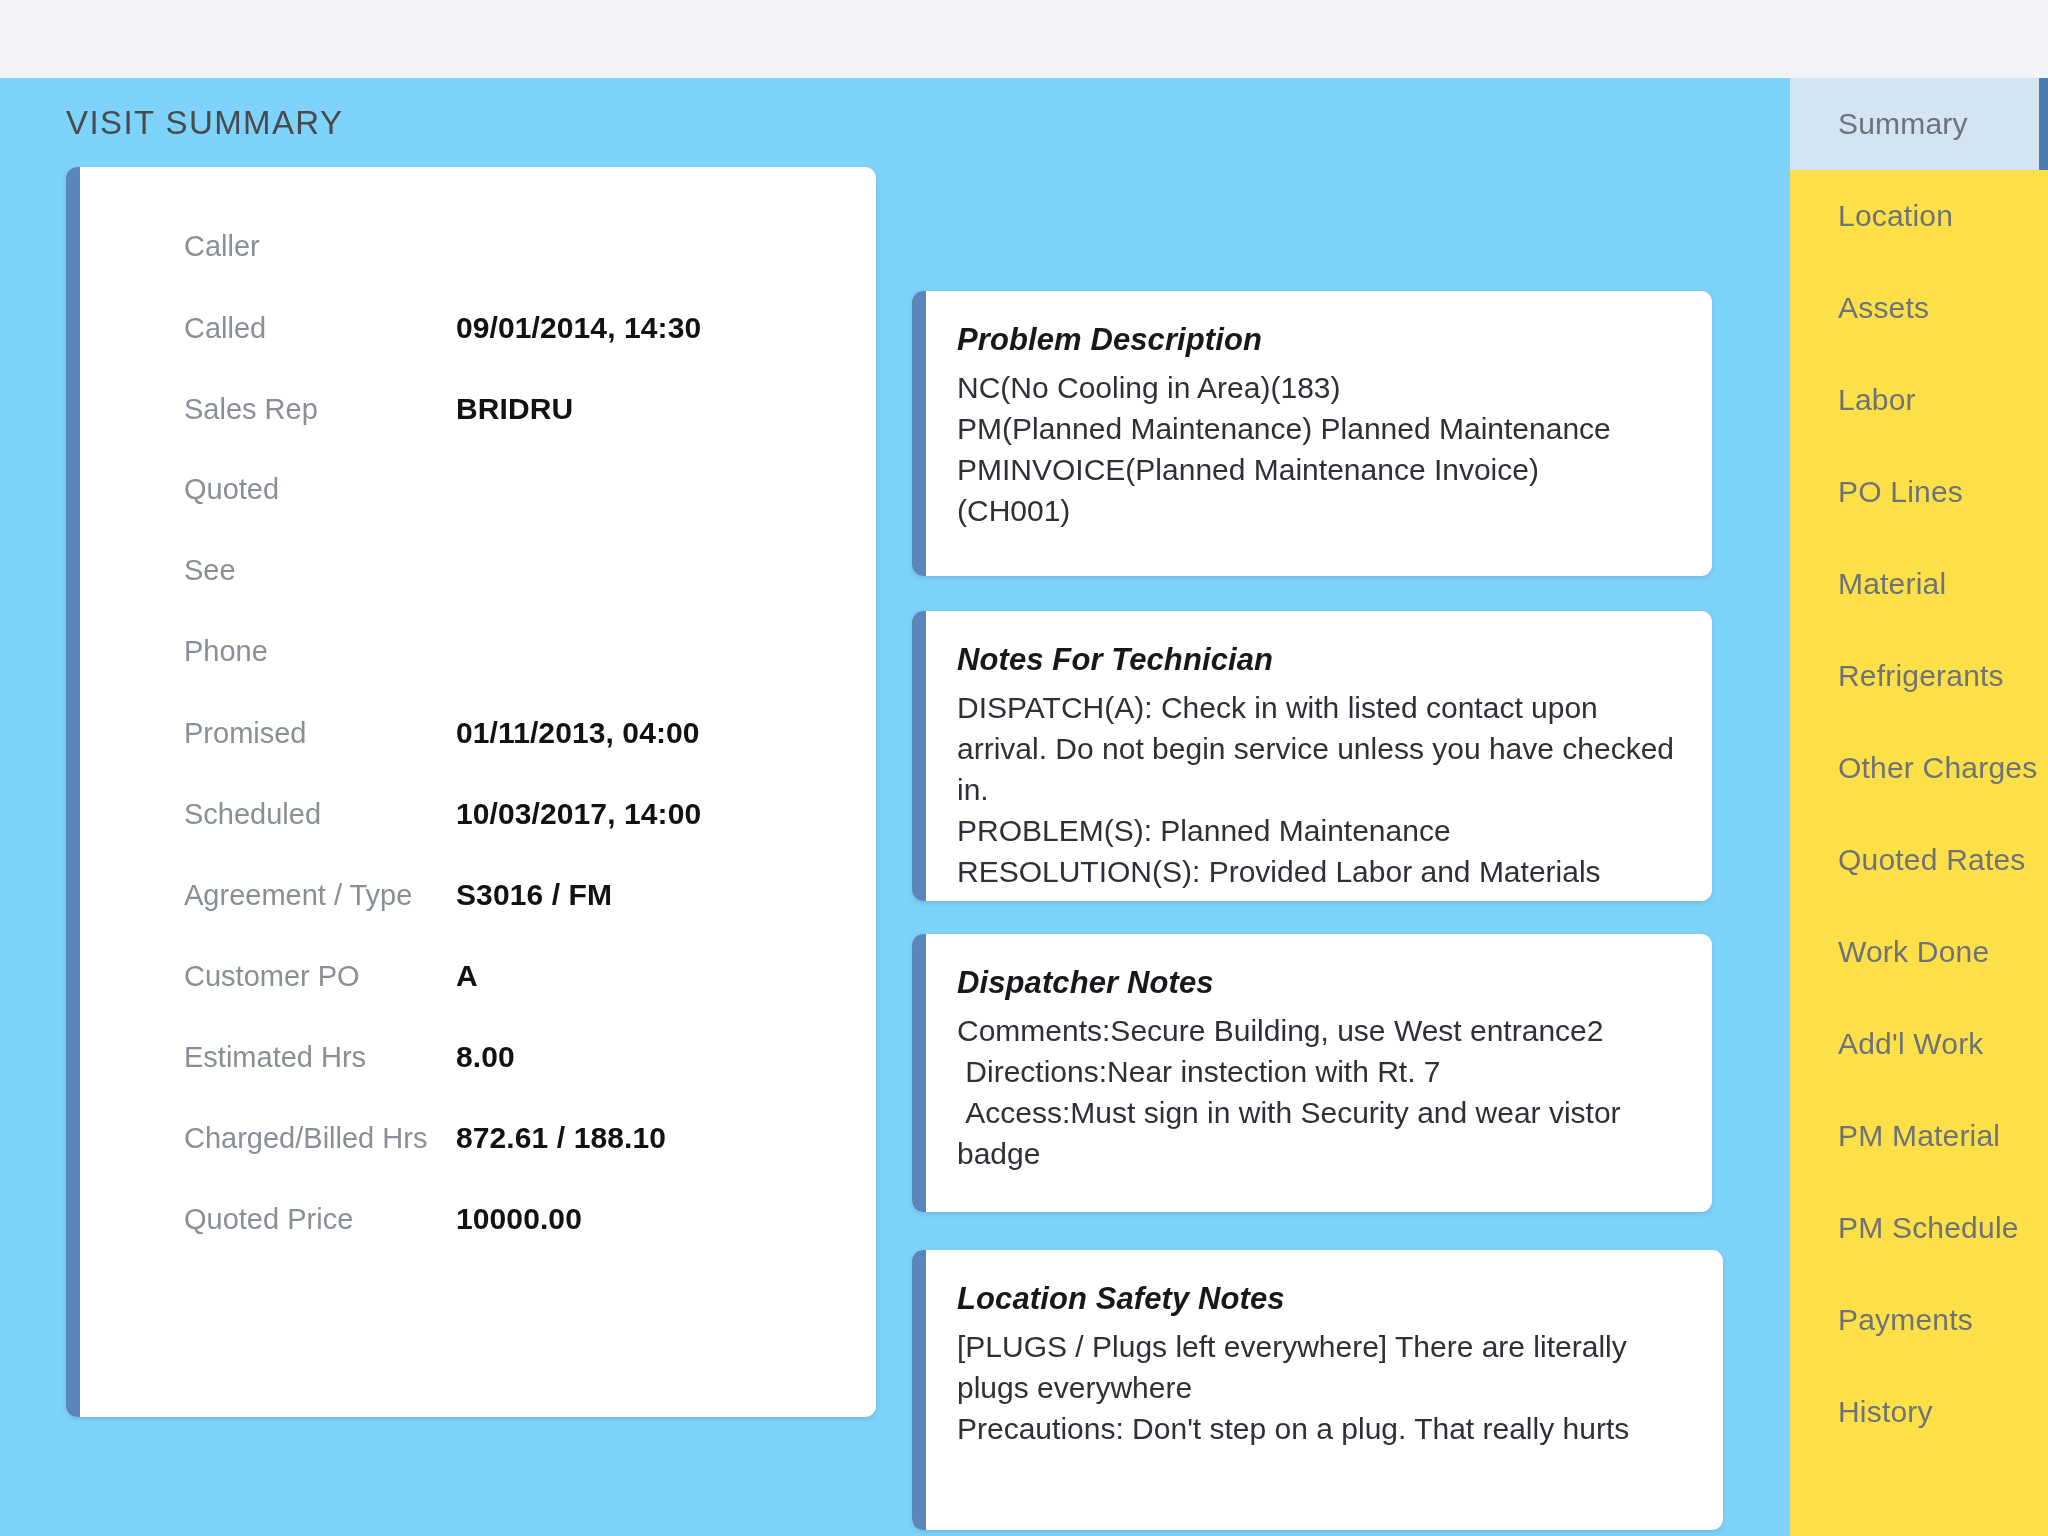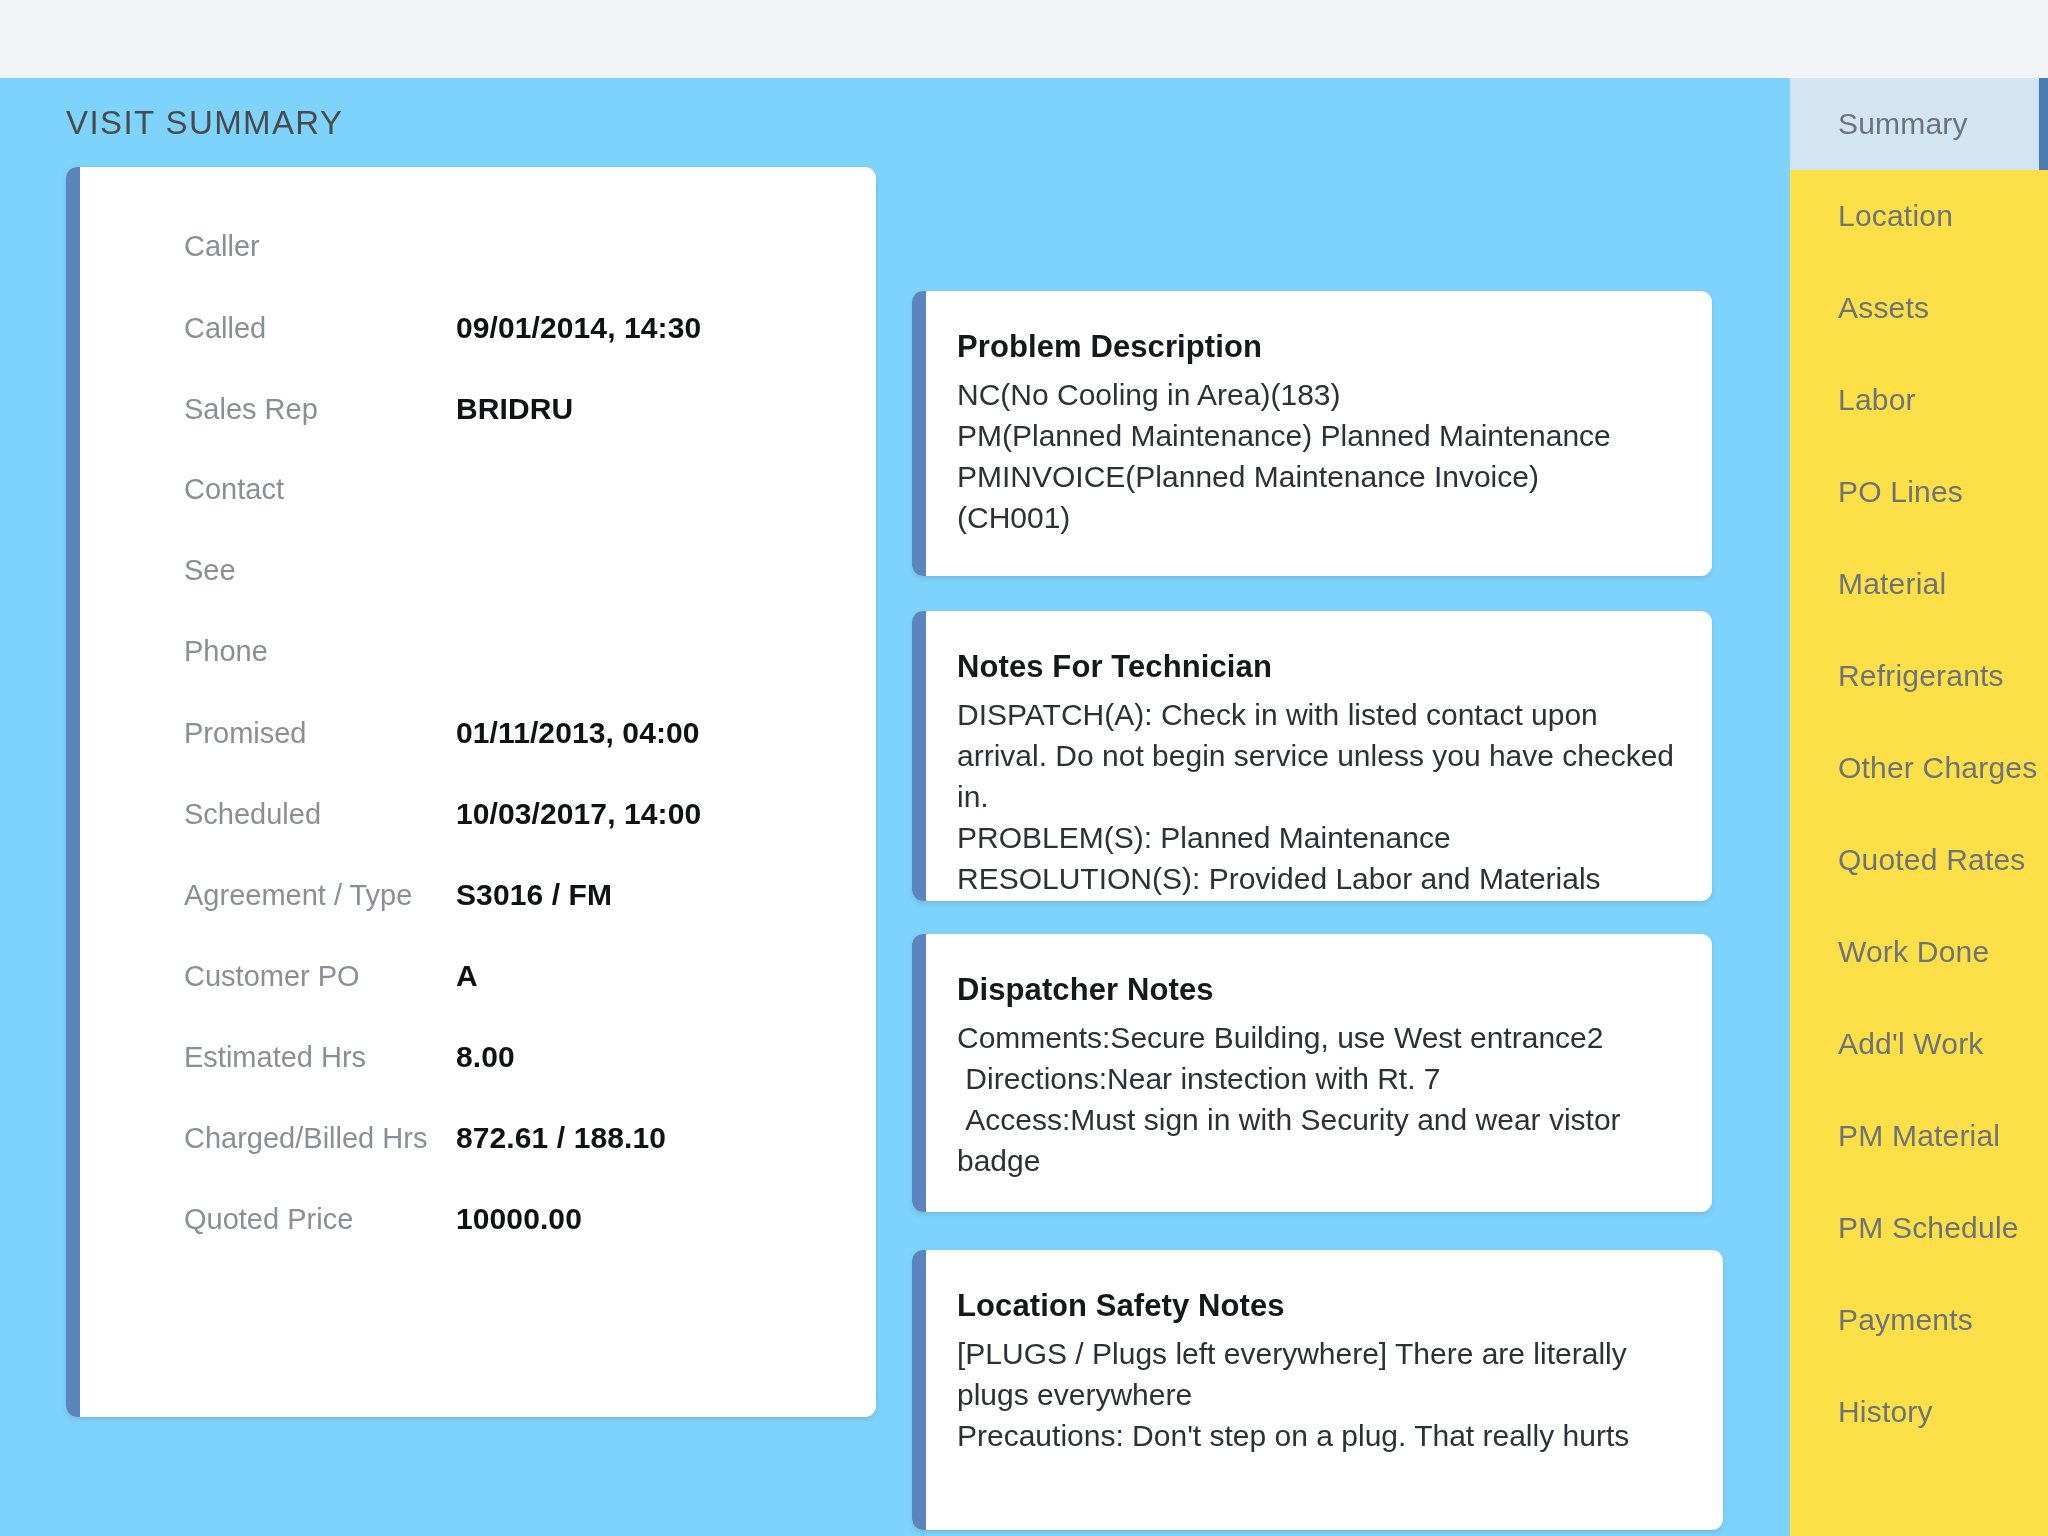--- a/index.html
+++ b/index.html
@@ -164,21 +164,22 @@
     letter-spacing: 0.1px;
   }
 
   
   .note-card-title {
     font-size: 31px;
     font-weight: 700;
     color: #16181c;
     line-height: 1;
     letter-spacing: 0.1px;
-    margin: 7px 0 12px 0;
+    margin: 0 0 12px 0;
+    font-style: italic;
   }
   .note-card-body {
     font-size: 30px;
     color: #2d3036;
     font-weight: 400;
     line-height: 41px;
     white-space: pre-wrap;
     margin: 0;
   }
   .note-pad {
@@ -249,21 +250,21 @@
             <div class="field-label">Called</div>
             <div class="field-value">09/01/2014, 14:30</div>
           </div>
 
           <div class="field-row">
             <div class="field-label">Sales Rep</div>
             <div class="field-value">BRIDRU</div>
           </div>
 
           <div class="field-row">
-            <div class="field-label">Contact</div>
+            <div class="field-label">Quoted</div>
             <div class="field-value"></div>
           </div>
 
           <div class="field-row">
             <div class="field-label">See</div>
             <div class="field-value"></div>
           </div>
 
           <div class="field-row">
             <div class="field-label">Phone</div>

